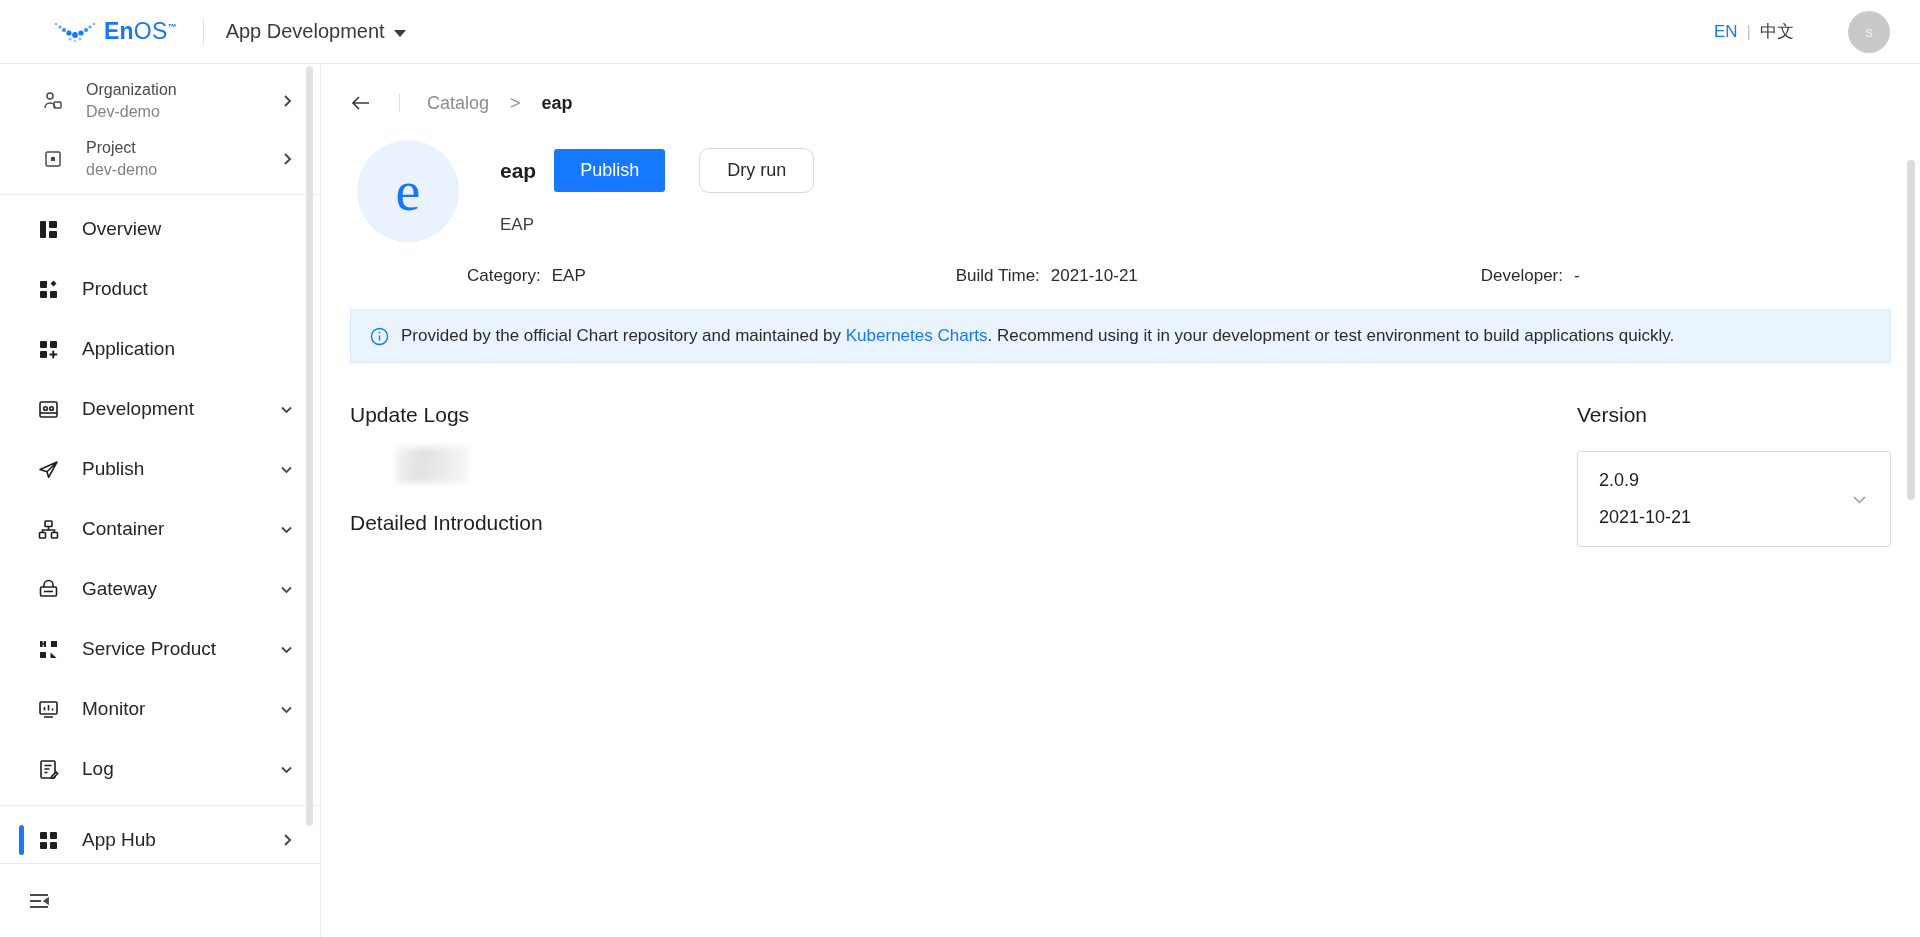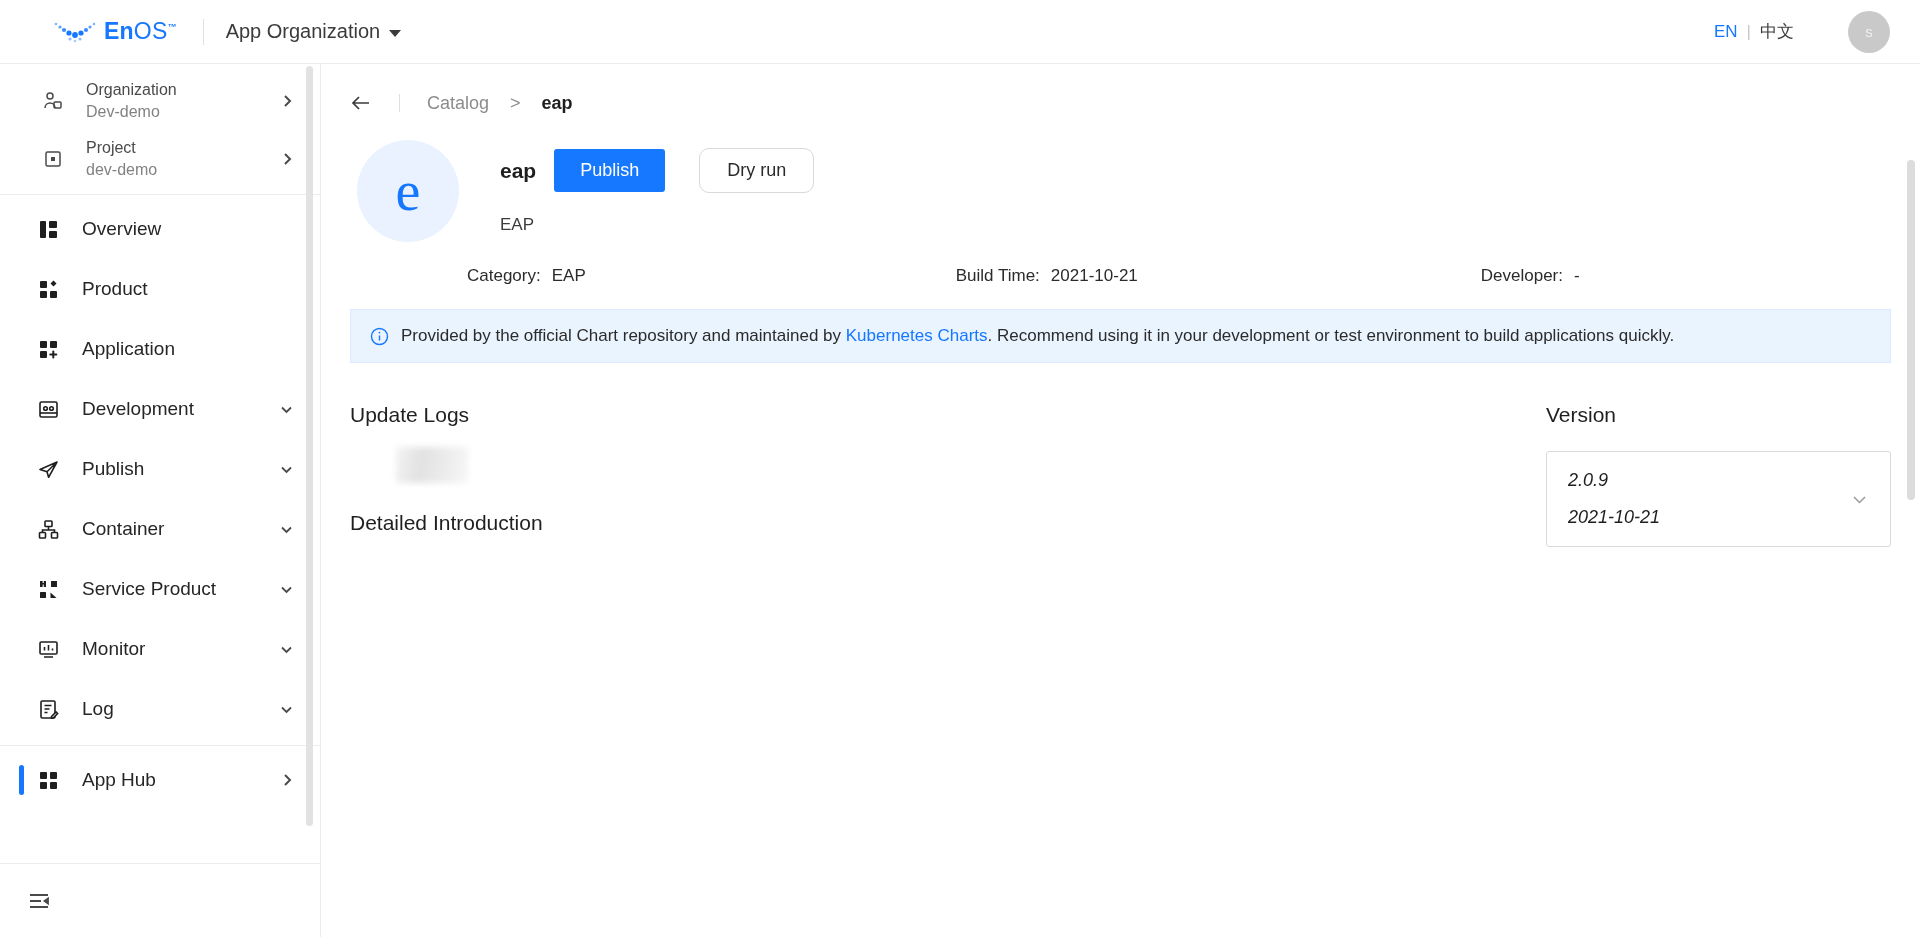--- a/index.html
+++ b/index.html
@@ -148,26 +148,25 @@
 
   .content-cols { display: flex; padding: 40px 29px 0 29px; }
   .col-left { flex: 1; }
   .sec-title { font-size: 21px; color: #1f1f1f; }
   .redacted {
     margin: 20px 0 0 46px; width: 72px; height: 36px;
     background: linear-gradient(100deg,#f3f3f3 0%,#e2e2e2 35%,#ebebeb 65%,#f7f7f7 100%);
     filter: blur(3px);
   }
   .sec-title2 { font-size: 21px; color: #1f1f1f; margin-top: 28px; }
-  .col-right { width: 345px; flex: none; margin-left: 20px; }
+  .col-right { width: 314px; flex: none; margin-left: 20px; }
   .version-box {
     margin-top: 24px; border: 1px solid #d9d9d9; border-radius: 3px;
     padding: 18px 21px; display: flex; align-items: center; cursor: pointer;
     background: #fff;
-    font-style: italic;
   }
   .version-texts { display: flex; flex-direction: column; gap: 16px; }
   .v-num { font-size: 18px; color: #1f1f1f; }
   .v-date { font-size: 18px; color: #1f1f1f; }
   .v-chev { margin-left: auto; color: #9a9a9a; display: flex; }
 </style>
 </head>
 <body>
 
 <div class="app">
@@ -189,21 +188,21 @@
             <circle cx="18" cy="21" r="1.5" opacity=".5"></circle>
             <circle cx="23" cy="23" r="1.3" opacity=".4"></circle>
             <circle cx="28" cy="21" r="1.5" opacity=".5"></circle>
           </g>
         </svg>
       </span>
       <span class="logo-text"><span class="en">En</span><span class="os">OS</span><span class="logo-tm">™</span></span>
     </div>
     <div class="divider-v"></div>
     <div class="app-switcher">
-      <span>App Organization</span>
+      <span>App Development</span>
       <span class="caret-down"></span>
     </div>
     <div class="topbar-right">
       <div class="lang">
         <span class="en-l">EN</span>
         <span class="sep">|</span>
         <span class="zh">中文</span>
       </div>
       <div class="avatar">s</div>
     </div>
@@ -330,20 +329,35 @@
             </svg>
         </span>
         <span class="nav-label">Container</span>
         <span class="chev">
           <svg width="15" height="15" viewBox="0 0 15 15" fill="none" stroke="#4a4a4a" stroke-width="1.8">
               <path d="M3 5.5l4.5 4.5L12 5.5"></path>
             </svg>
         </span>
       </div>
 
+      <div class="nav-item">
+        <span class="nav-ico">
+          <svg width="21" height="21" viewBox="0 0 21 21" fill="none" stroke="#1f1f1f" stroke-width="1.6">
+              <path d="M6 8V6a4.5 4.5 0 019 0v2"></path>
+              <rect x="2.5" y="8" width="16" height="9" rx="1.2"></rect>
+              <path d="M6 12.5h9"></path>
+            </svg>
+        </span>
+        <span class="nav-label">Gateway</span>
+        <span class="chev">
+          <svg width="15" height="15" viewBox="0 0 15 15" fill="none" stroke="#4a4a4a" stroke-width="1.8">
+              <path d="M3 5.5l4.5 4.5L12 5.5"></path>
+            </svg>
+        </span>
+      </div>
 
       <div class="nav-item">
         <span class="nav-ico">
           <svg width="21" height="21" viewBox="0 0 21 21" fill="#1f1f1f">
               <path d="M2 2h6v6H2zM13 2h6v6h-6zM2 13h6v6H2z" opacity=".25"></path>
               <path d="M2 2h2.5v2H6V2h2v6H6V5.6H4.5V8H2zM13 2h6v6h-6z"></path>
               <rect x="2" y="13" width="6" height="6" rx=".6"></rect>
               <path d="M12.5 13.5l6 5.5h-6z"></path>
             </svg>
         </span>

